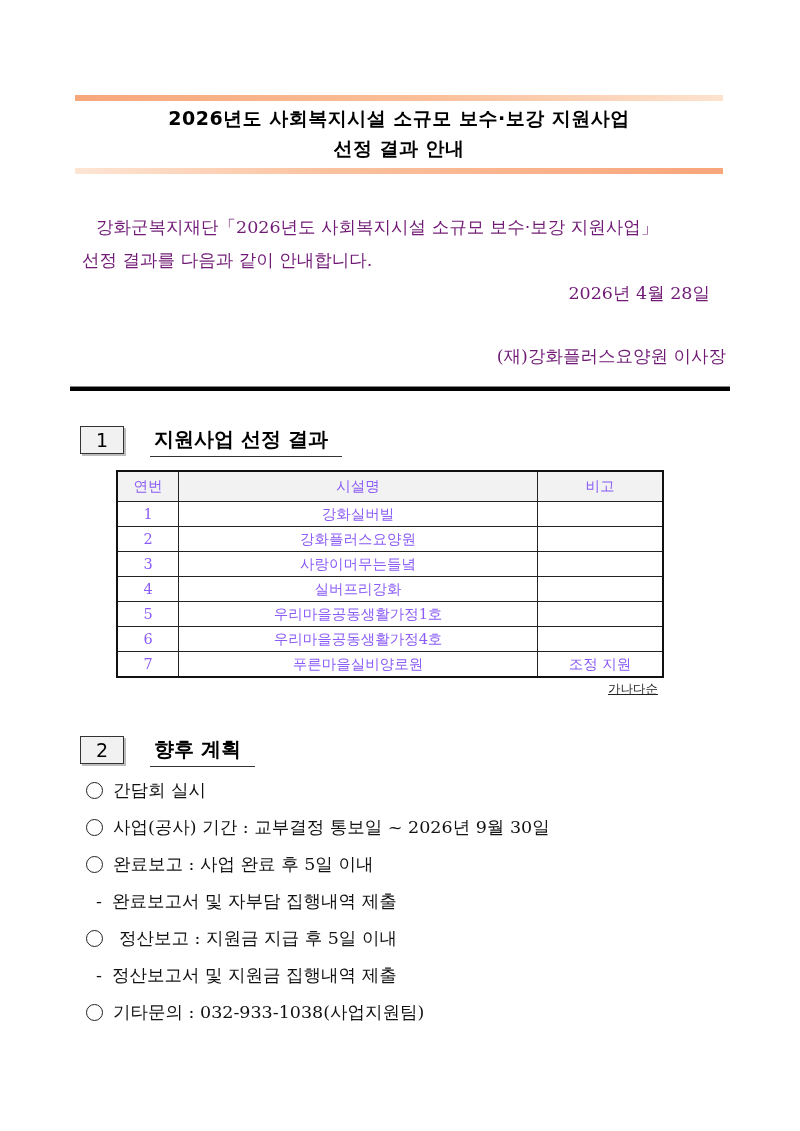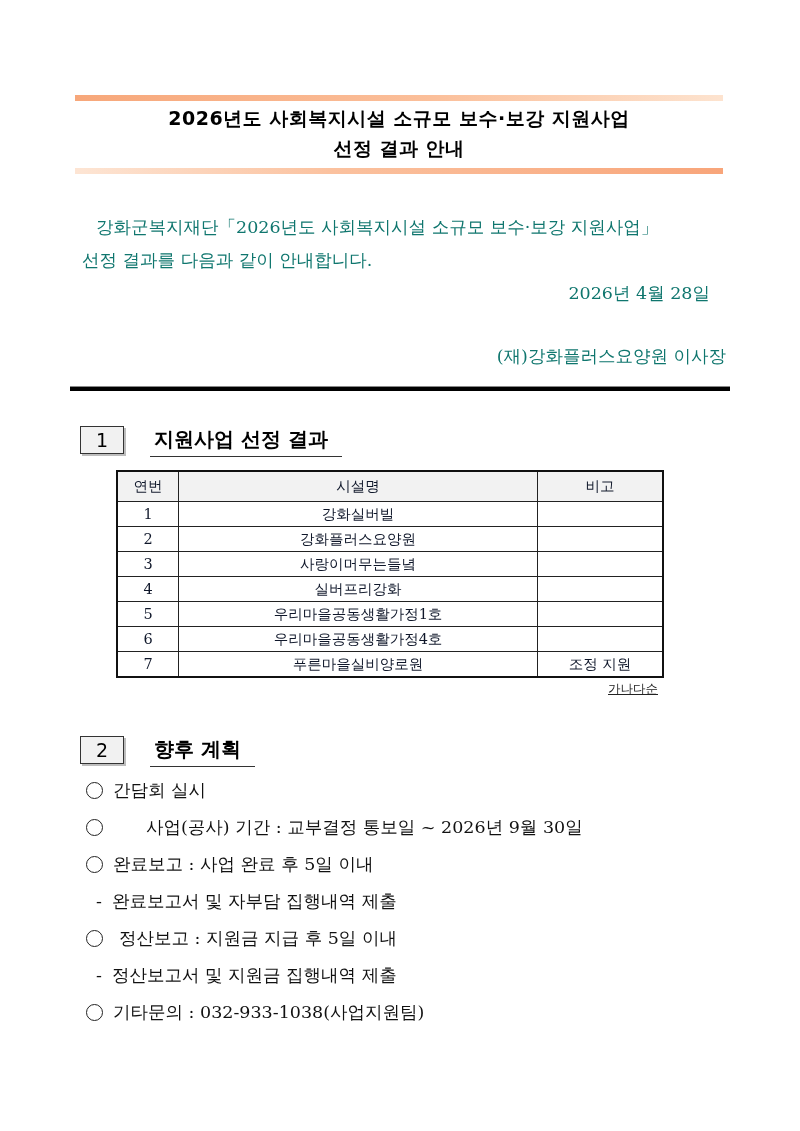--- a/index.html
+++ b/index.html
@@ -7,37 +7,37 @@
          font-family: "DejaVu Serif", "Liberation Serif", serif; color: #111; }
 
   .orange-bar { position: absolute; left: 75px; width: 648px; height: 6px;
                 background: linear-gradient(to right, #f7a77a 0%, #fbbf9a 55%, #fde3cf 100%); }
   .orange-bar.bottom { background: linear-gradient(to right, #fde5d4 0%, #fbc19e 40%, #f8a57a 100%); }
 
   .title { position: absolute; left: 75px; width: 648px; text-align: center;
            font-family: "DejaVu Sans", "Liberation Sans", sans-serif; font-weight: bold;
            font-size: 19px; letter-spacing: 0.5px; color: #000; }
 
-  .body-text { position: absolute; font-size: 17.5px; color: #0f766e; white-space: nowrap; }
+  .body-text { position: absolute; font-size: 17.5px; color: #701a75; white-space: nowrap; }
 
   .thick-rule { position: absolute; left: 70px; width: 660px; top: 386px; height: 4px; background: #000;
                 border-top: 1px solid #888; }
 
   .sec-num { position: absolute; width: 42px; height: 26px; border: 1px solid #333;
              background: #f1f1f1; box-shadow: 2px 2px 0 #bdbdbd;
              font-family: "DejaVu Sans", "Liberation Sans", sans-serif; font-size: 19px;
              text-align: center; line-height: 26px; color: #000; }
   .sec-title { position: absolute; font-family: "DejaVu Sans", "Liberation Sans", sans-serif;
                font-weight: bold; font-size: 20px; color: #000; padding: 0 14px 3px 4px;
                border-bottom: 1.5px solid #333; white-space: nowrap; }
 
   table.facilities { position: absolute; left: 116px; top: 470px; width: 548px;
                      border-collapse: collapse; border: 2px solid #111; }
   table.facilities th, table.facilities td { border: 1px solid #222; height: 24px; padding: 0;
-                     text-align: center; font-size: 14.5px; font-weight: normal; color: #0f172a; }
+                     text-align: center; font-size: 14.5px; font-weight: normal; color: #8b5cf6; }
   table.facilities th { background: #f2f2f2; height: 29px; }
   .col-no { width: 60px; }
   .col-remark { width: 124px; }
 
   .note { position: absolute; right: 142px; top: 681px; font-family: "DejaVu Sans", "Liberation Sans", sans-serif;
           font-size: 12.5px; color: #222; text-decoration: underline; }
 
   .plan-item { position: absolute; left: 86px; font-size: 17.5px; color: #111; white-space: nowrap;
                display: flex; align-items: center; }
   .circle { display: inline-block; width: 15px; height: 15px; border: 1.4px solid #222; border-radius: 50%;
@@ -110,21 +110,21 @@
 </table>
 <div class="note">가나다순</div>
 
 <div class="sec-num" style="left:80px; top:736px;">2</div>
 <div class="sec-title" style="left:150px; top:736px;">향후 계획</div>
 
 <div class="plan-item" style="top:778px;align-items:center;">
   <span class="circle"></span>
   <span>간담회 실시</span>
 </div>
-<div class="plan-item" style="top:815px;gap:33px;">
+<div class="plan-item" style="top:815px;">
   <span class="circle"></span>
   <span>사업(공사) 기간 : 교부결정 통보일 ~ 2026년 9월 30일</span>
 </div>
 <div class="plan-item" style="top:852px;">
   <span class="circle"></span>
   <span>완료보고 : 사업 완료 후 5일 이내</span>
 </div>
 <div class="plan-item" style="top:889px;">
   <span class="dash">-</span>
   <span>완료보고서 및 자부담 집행내역 제출</span>

